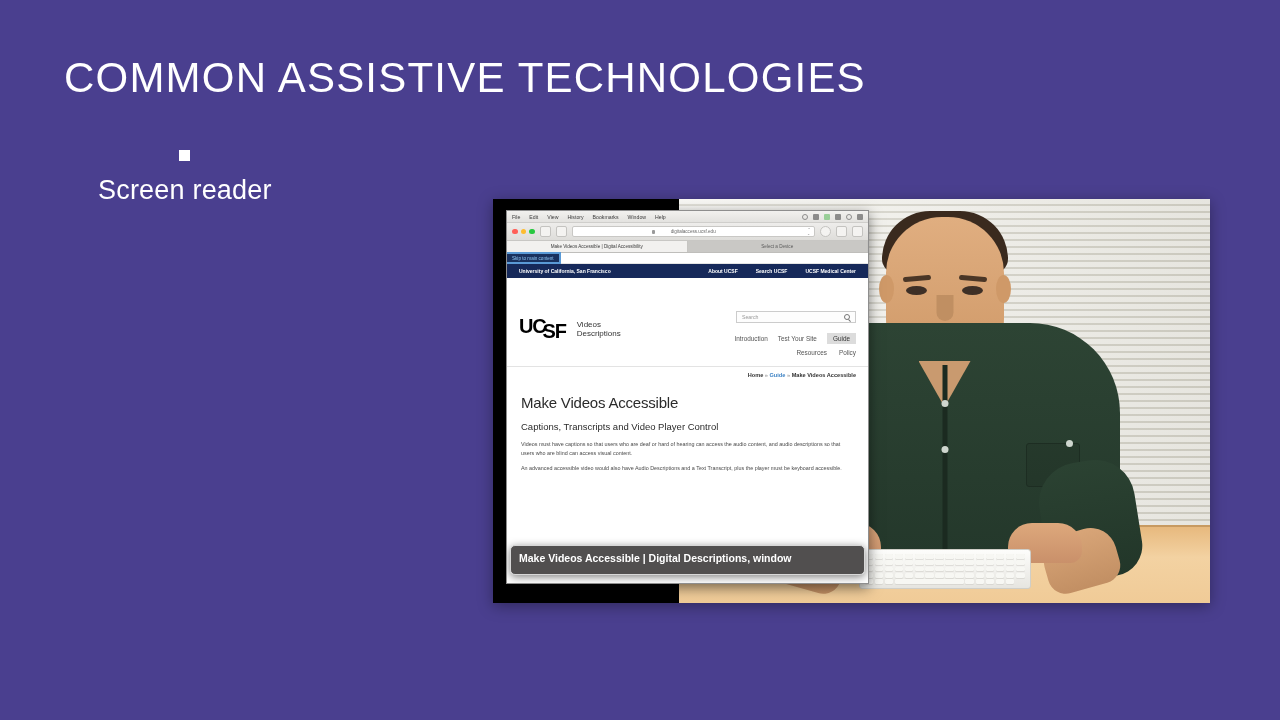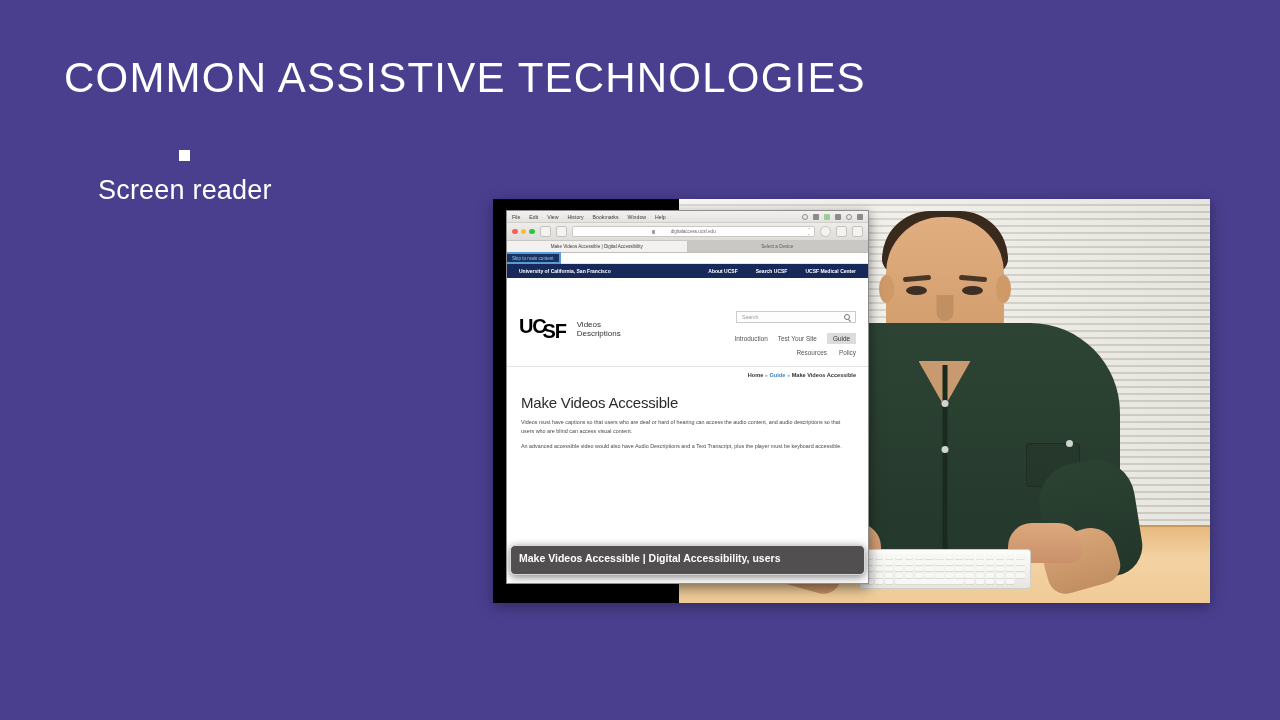--- a/index.html
+++ b/index.html
@@ -527,21 +527,22 @@
     <div class="crumbs">
       <span>Home</span>
       <span class="sep">»</span>
       <span class="lnk">Guide</span>
       <span class="sep">»</span>
       <span>Make Videos Accessible</span>
     </div>
 
     <div class="article">
       <div class="h1">Make Videos Accessible</div>
+      <div class="h2">Captions, Transcripts and Video Player Control</div>
       <div class="para">Videos must have captions so that users who are deaf or hard of hearing can access the audio content, and audio descriptions so that users who are blind can access visual content.</div>
       <div class="para">An advanced accessible video would also have Audio Descriptions and a Text Transcript, plus the player must be keyboard accessible.</div>
     </div>
 
     <div class="vo-panel">
-      <div class="vo-text">Make Videos Accessible | Digital Accessibility, users</div>
+      <div class="vo-text">Make Videos Accessible | Digital Descriptions, window</div>
     </div>
   </div>
 </div>
 
 </body></html>

